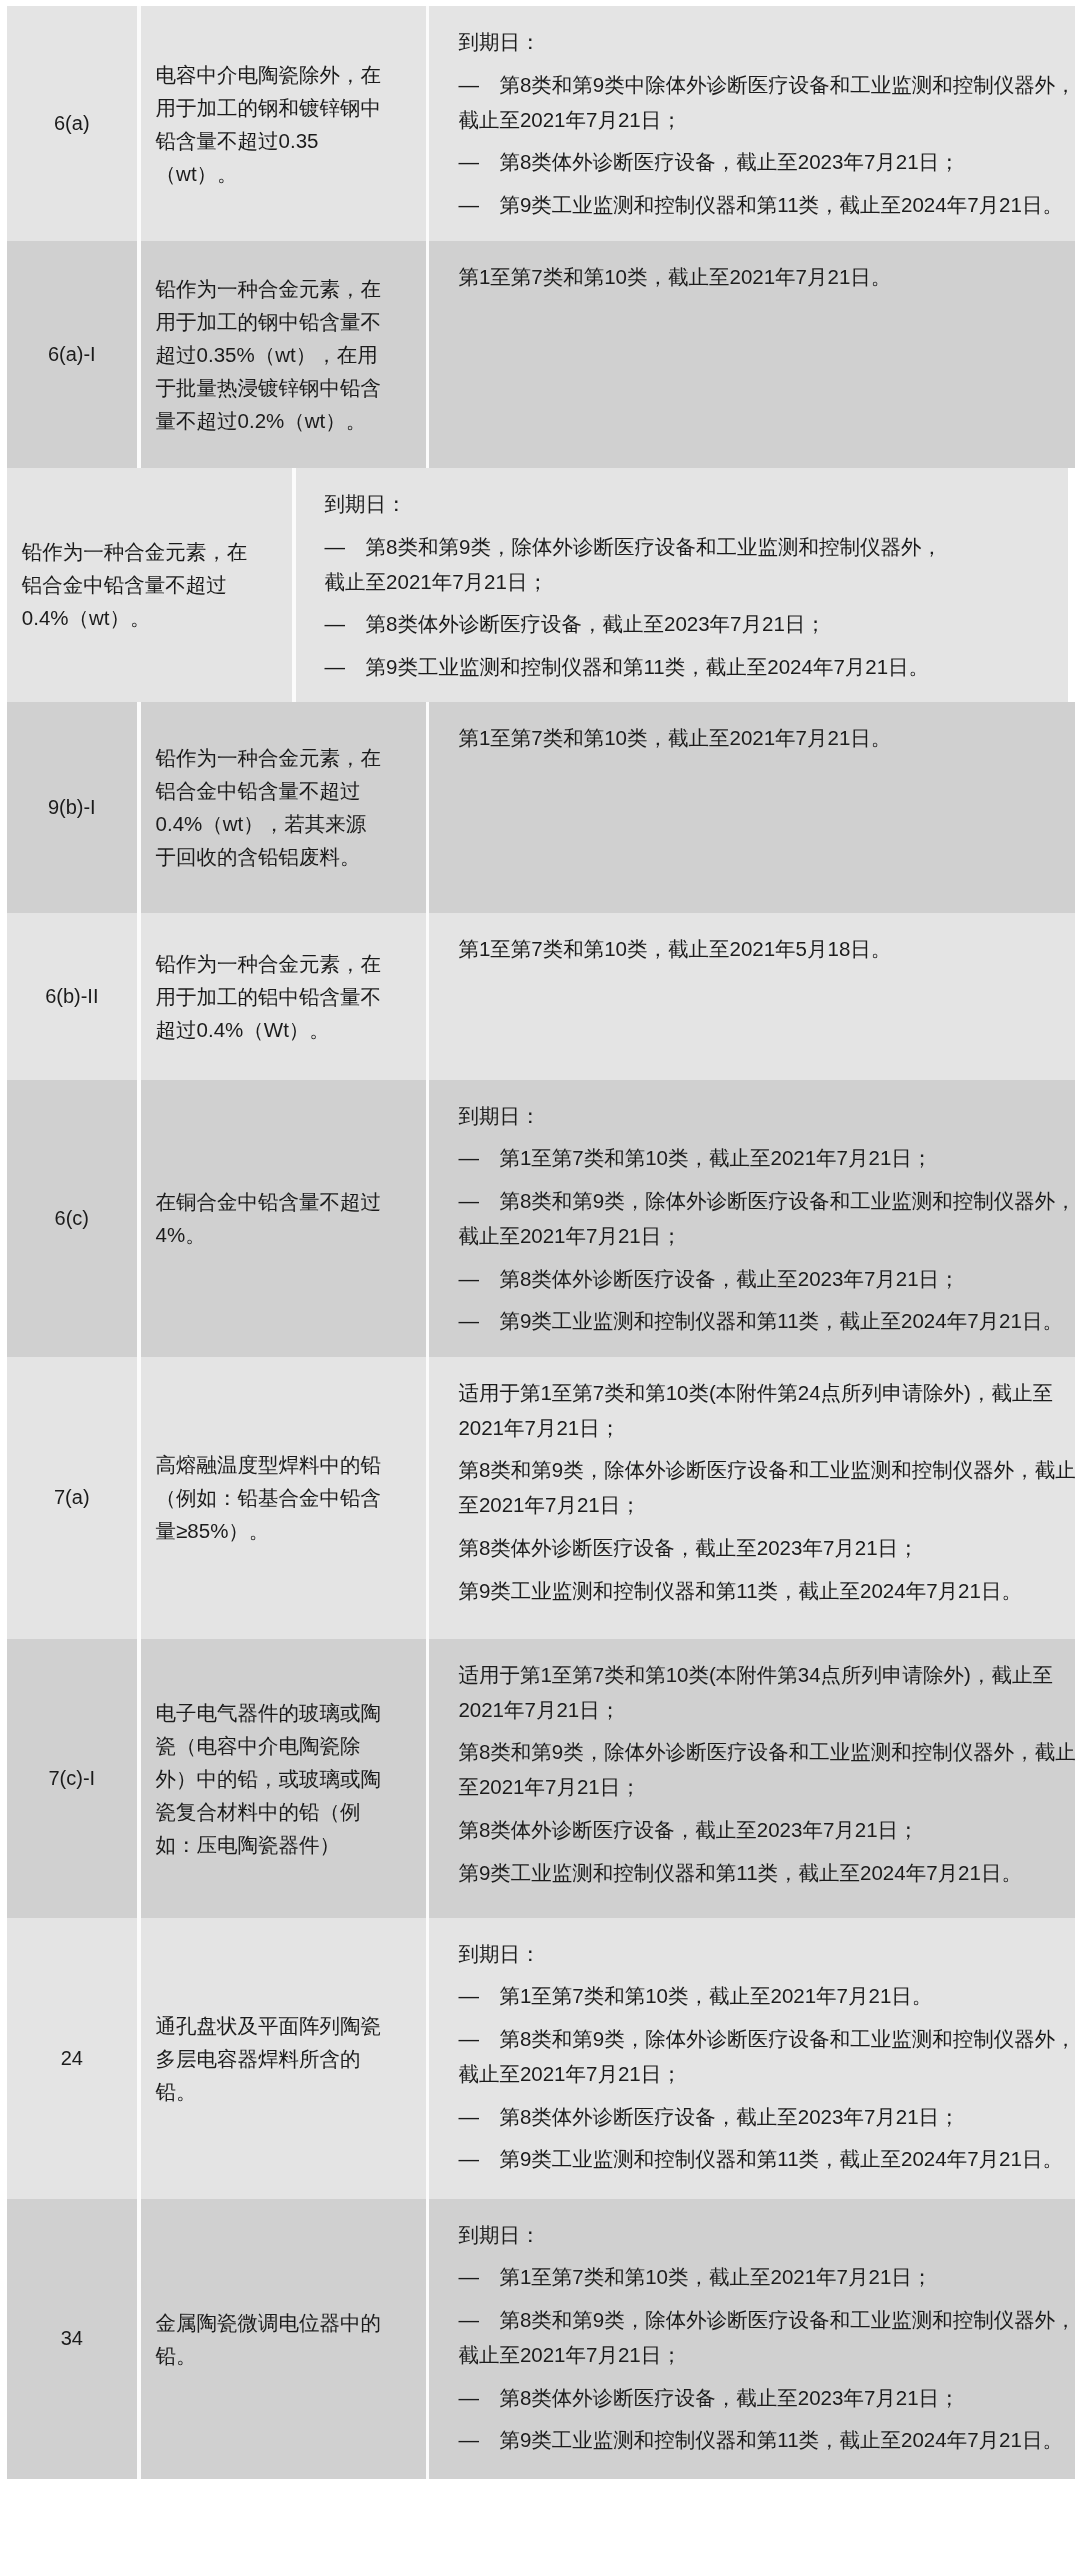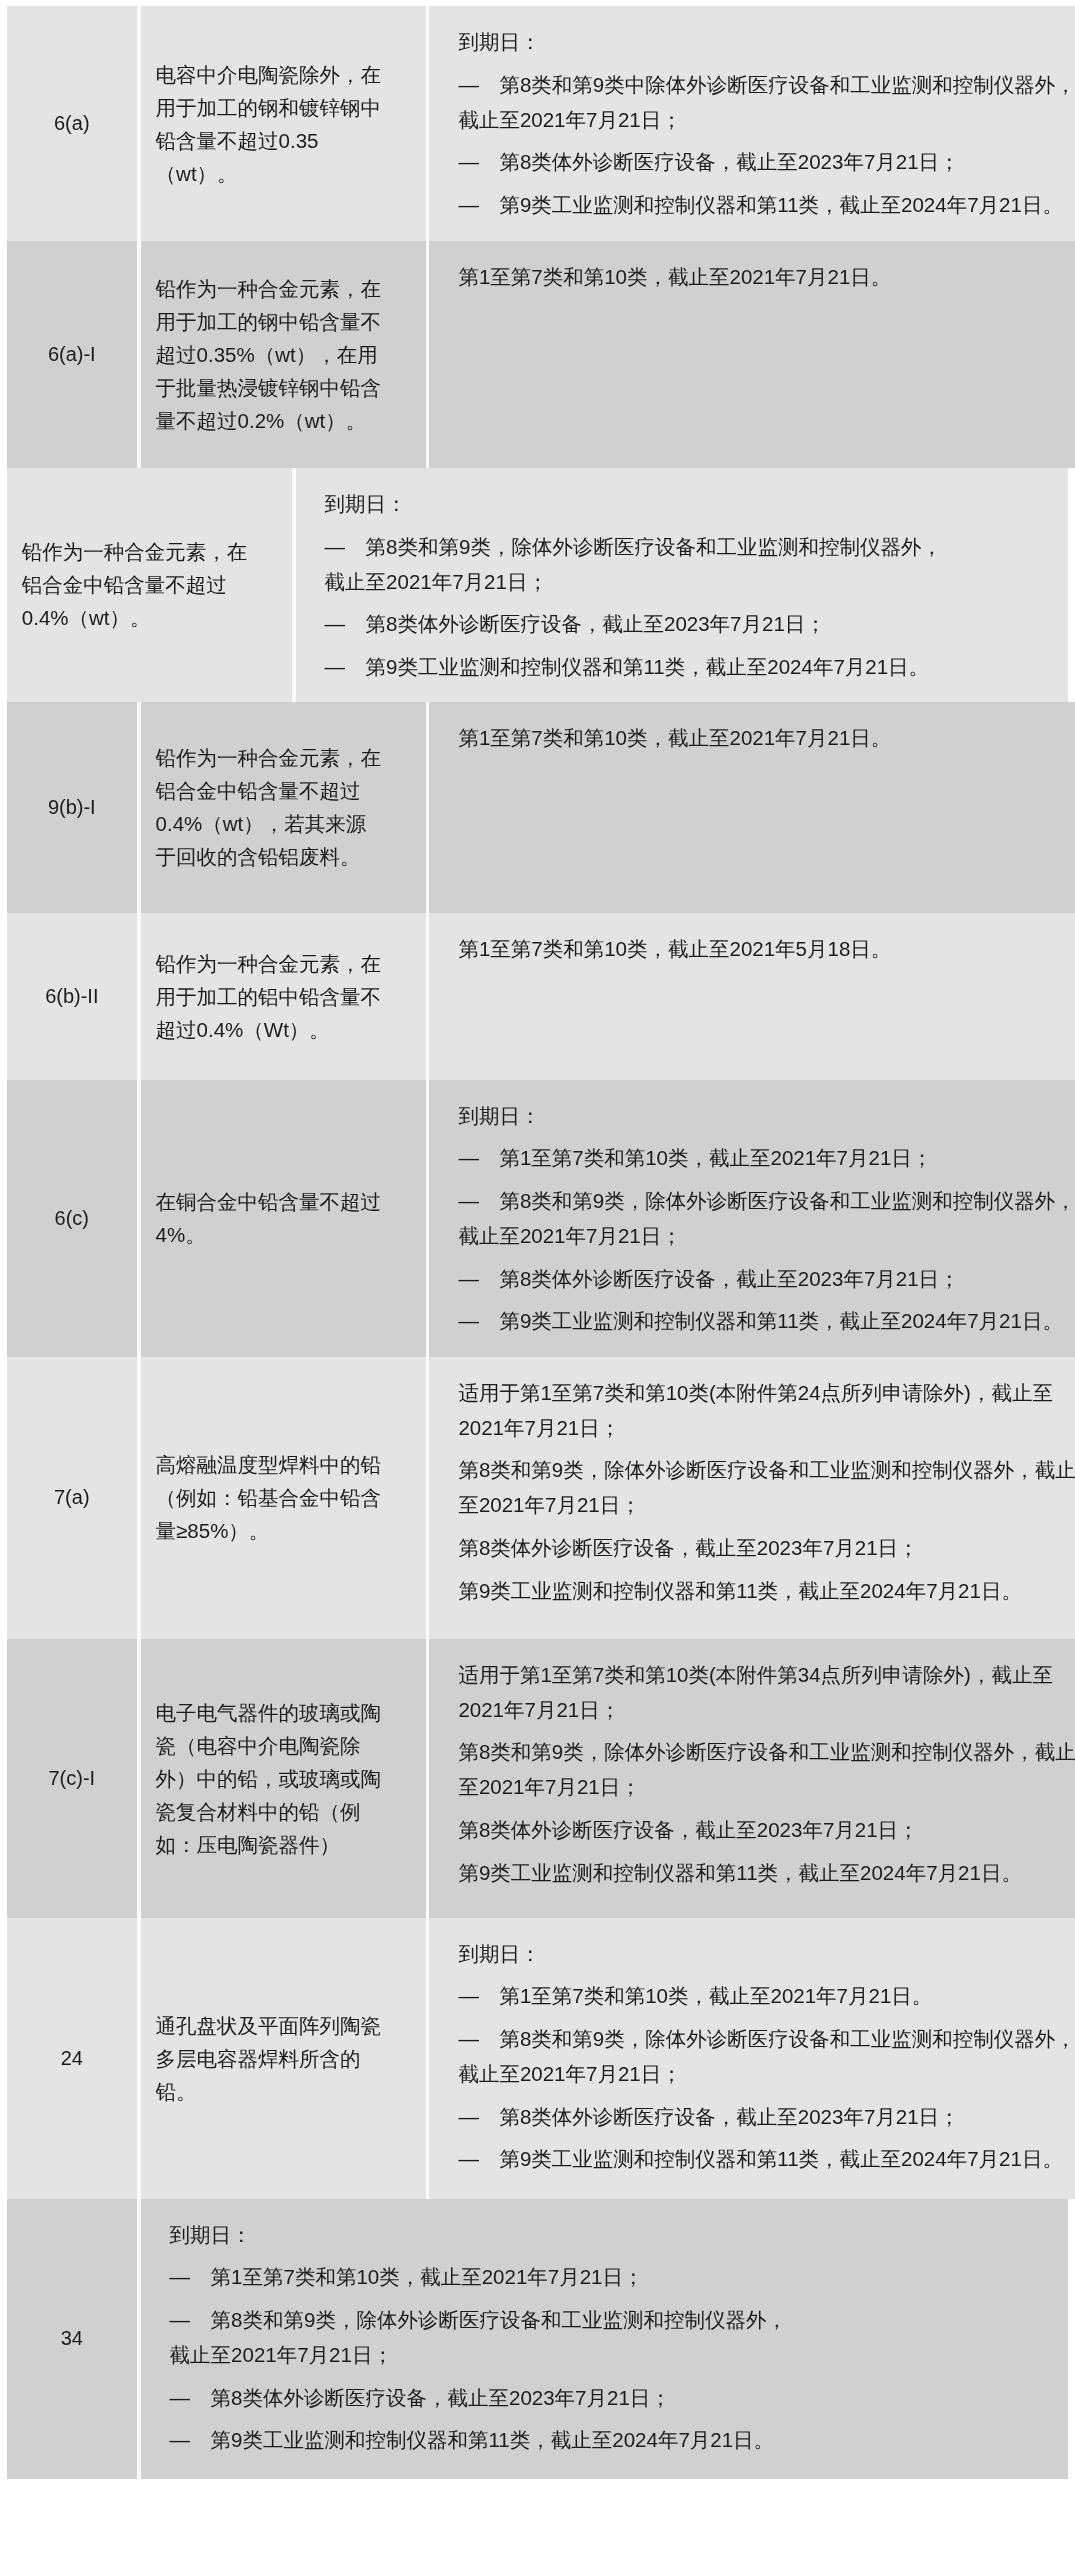--- a/index.html
+++ b/index.html
@@ -230,20 +230,25 @@
               <p>—　第1至第7类和第10类，截止至2021年7月21日。</p>
               <p>—　第8类和第9类，除体外诊断医疗设备和工业监测和控制仪器外，截止至2021年7月21日；</p>
               <p>—　第8类体外诊断医疗设备，截止至2023年7月21日；</p>
               <p>—　第9类工业监测和控制仪器和第11类，截止至2024年7月21日。</p>
             </div>
     </div>
   </div>
 
   <div class="row dark">
     <div class="cell c1">34</div>
+    <div class="cell c2">
+      <div class="txt">
+              <p>金属陶瓷微调电位器中的铅。</p>
+            </div>
+    </div>
     <div class="cell c3">
       <div class="txt">
               <p>到期日：</p>
               <p>—　第1至第7类和第10类，截止至2021年7月21日；</p>
               <p>—　第8类和第9类，除体外诊断医疗设备和工业监测和控制仪器外，截止至2021年7月21日；</p>
               <p>—　第8类体外诊断医疗设备，截止至2023年7月21日；</p>
               <p>—　第9类工业监测和控制仪器和第11类，截止至2024年7月21日。</p>
             </div>
     </div>
   </div>

